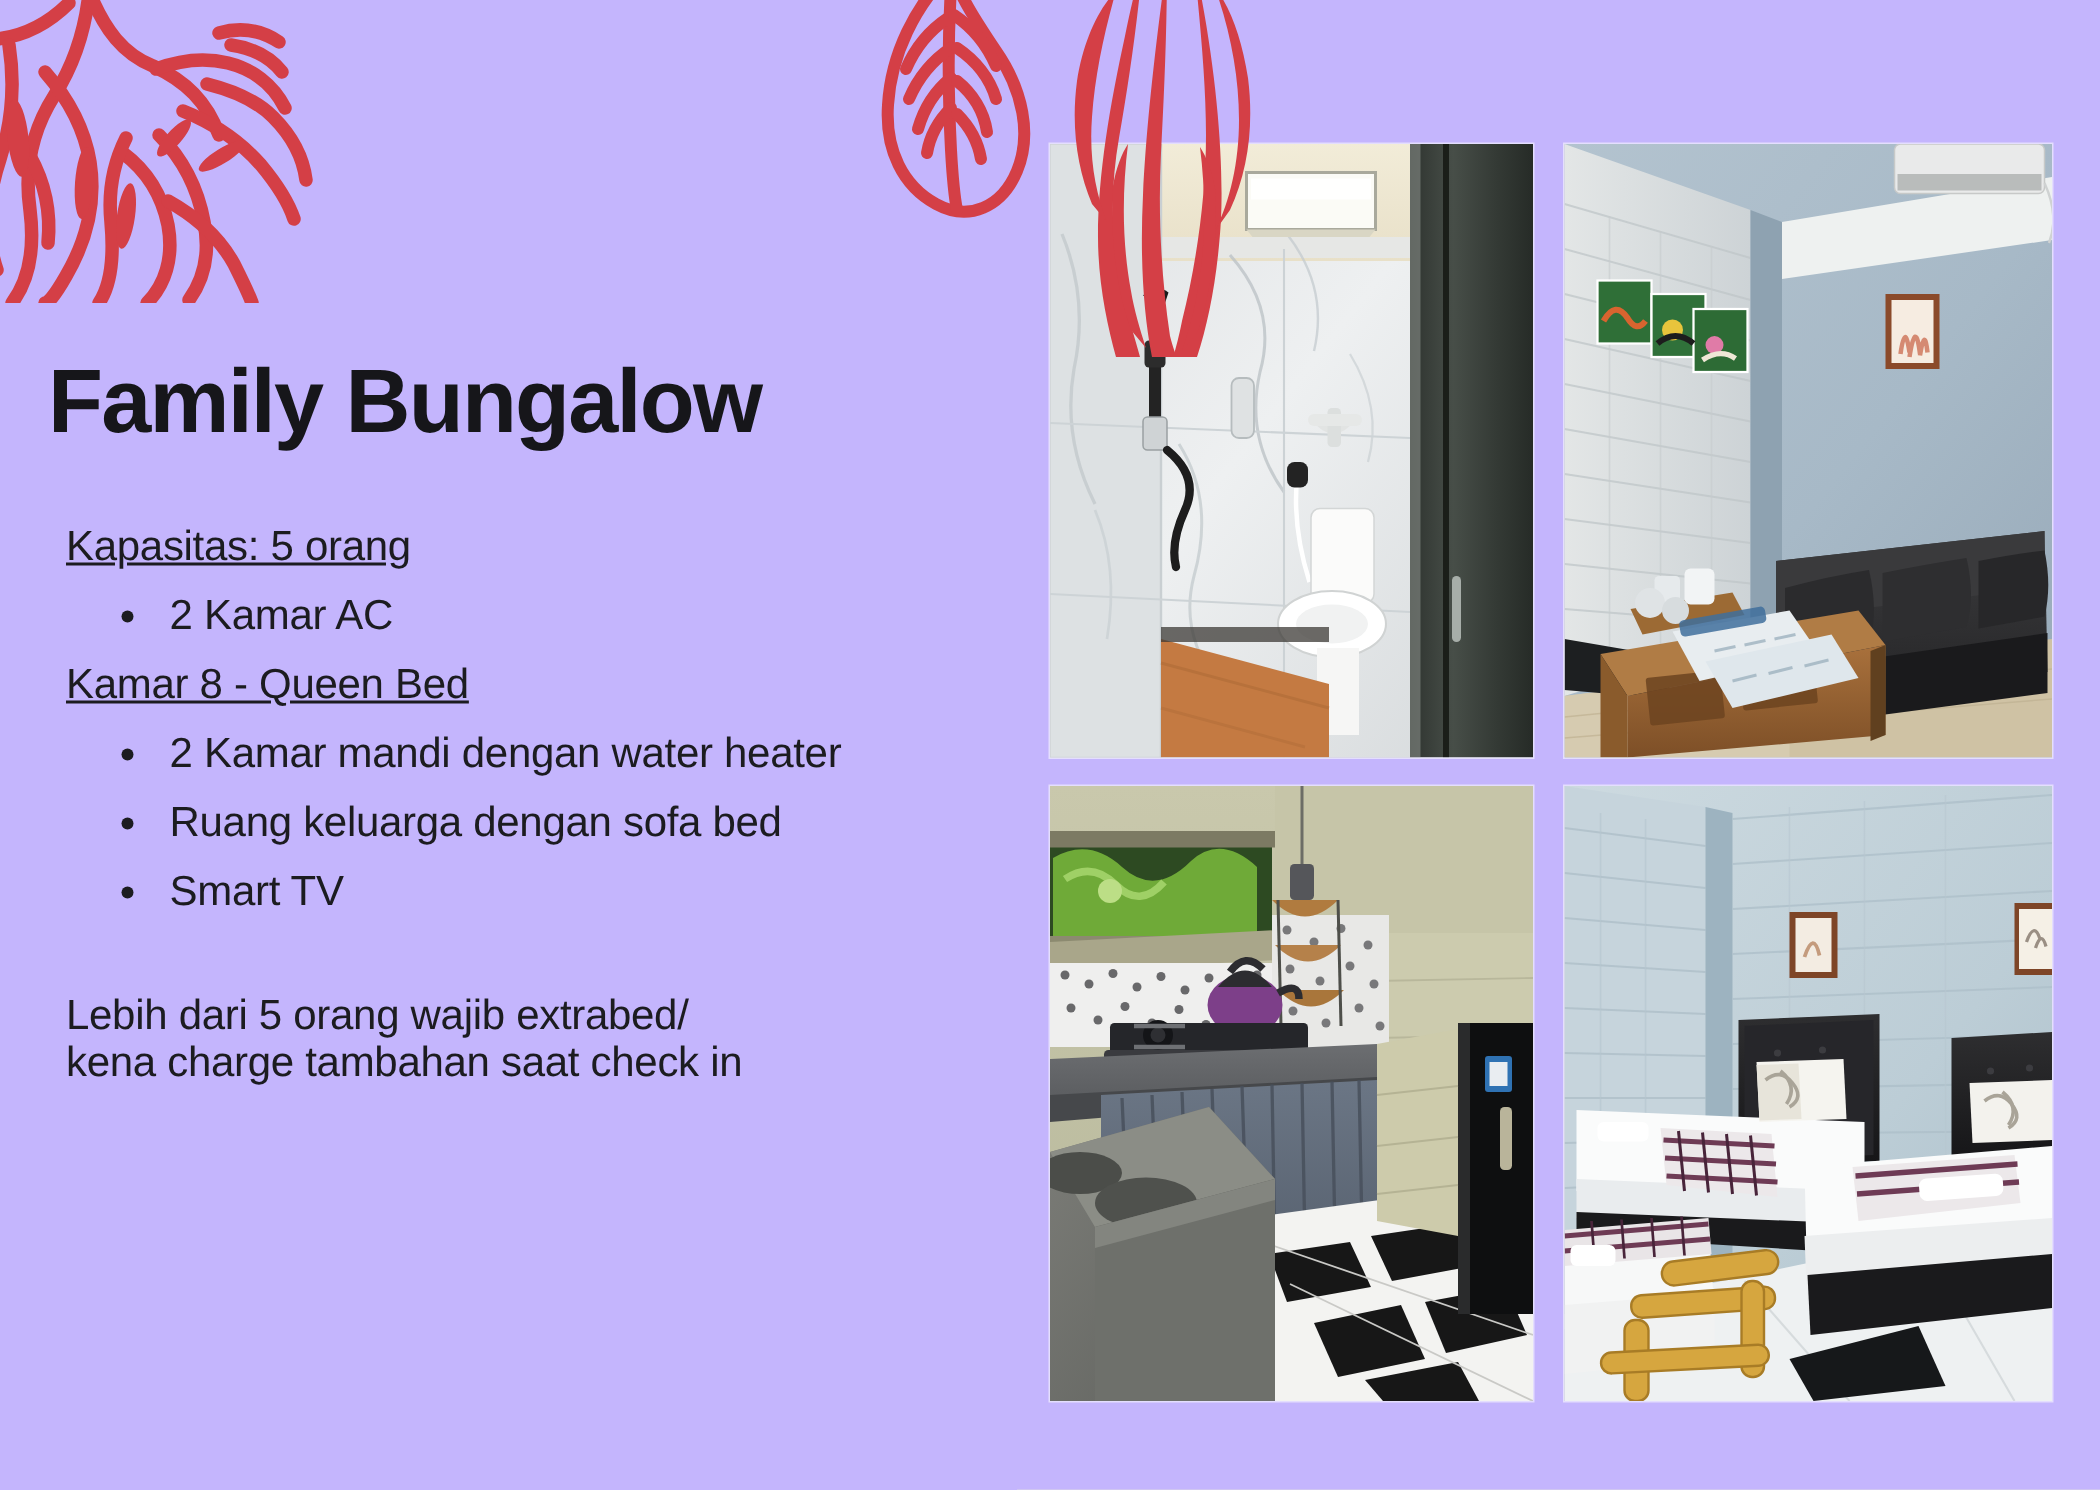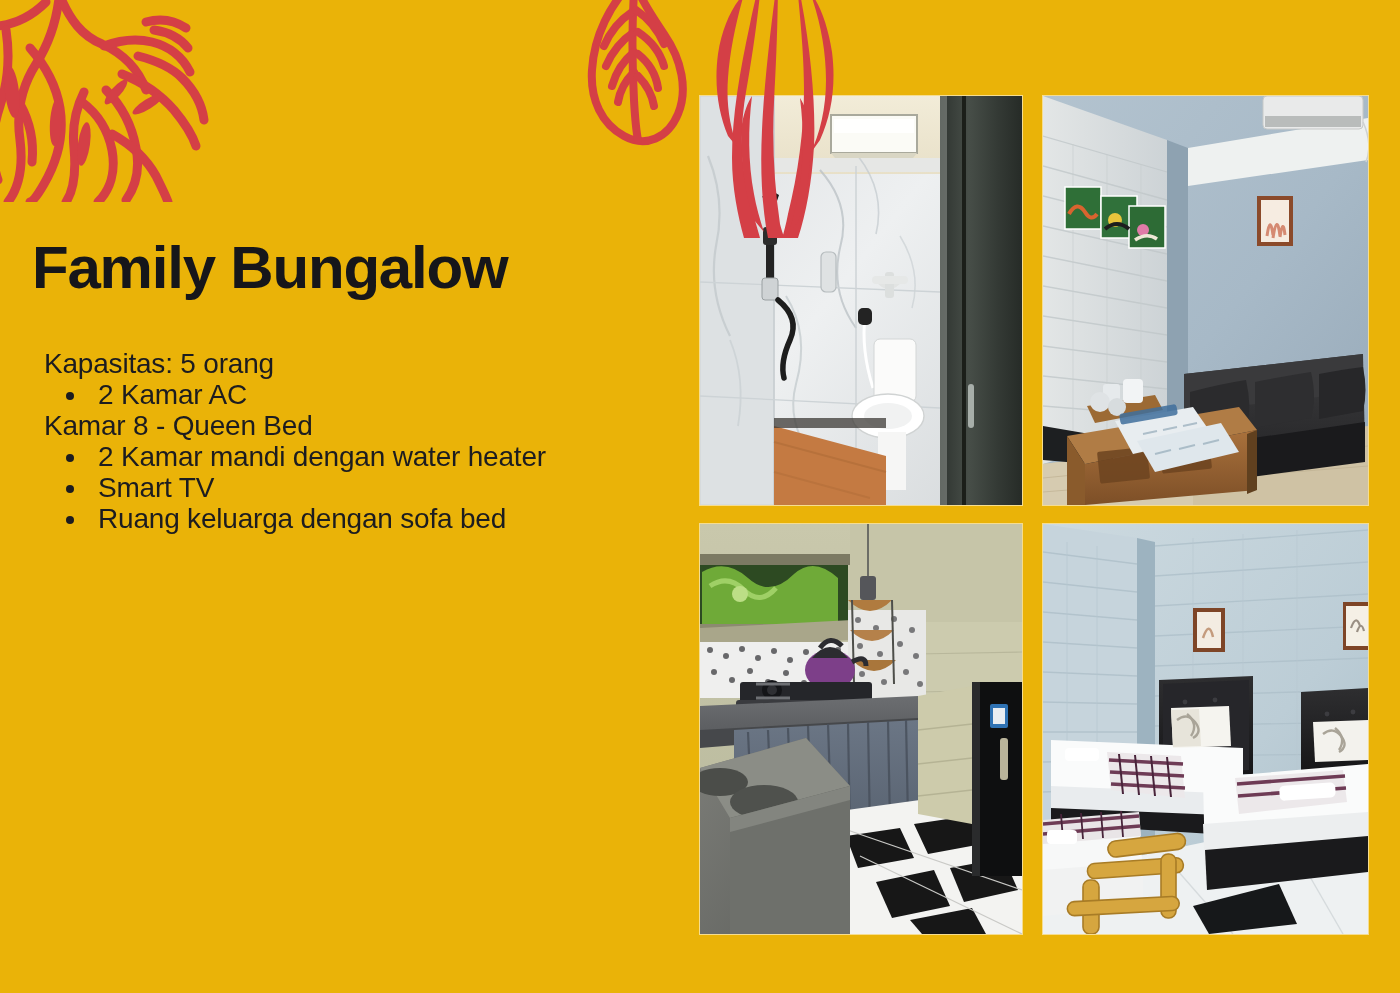--- a/index.html
+++ b/index.html
@@ -13,21 +13,21 @@
     font-family: "Liberation Sans", sans-serif;
     overflow: hidden;
     position: relative;
   }
 
   #slide {
     position: absolute;
     inset: 0;
     width: 1400px;
     height: 993px;
-    background: #eab308;
+    background: #c4b5fd;
     overflow: hidden;
   }
 
   
   .coral {
     position: absolute;
     pointer-events: none;
   }
   #coral-left {
     left: -14px;
@@ -79,30 +79,31 @@
     top: 348px;
     width: 640px;
     color: #1c1c20;
     font-size: 28px;
     line-height: 31px;
     letter-spacing: -0.2px;
   }
   .plain-line {
     margin: 0;
     white-space: nowrap;
+    text-decoration: underline;
   }
   ul.feature-list {
     margin: 0;
     padding: 0;
     list-style: none;
   }
   ul.feature-list li {
     position: relative;
     padding-left: 54px;
-    margin: 0;
+    margin: 15px;
   }
   ul.feature-list li .bullet-dot {
     position: absolute;
     left: 22px;
     top: 13px;
     width: 8px;
     height: 8px;
     border-radius: 50%;
     background: #1c1c20;
   }
@@ -696,27 +697,31 @@
 
       <p class="plain-line">Kamar 8 - Queen Bed</p>
 
       <ul class="feature-list">
         <li>
           <span class="bullet-dot"></span>
           <span>2 Kamar mandi dengan water heater</span>
         </li>
         <li>
           <span class="bullet-dot"></span>
-          <span>Smart TV</span>
+          <span>Ruang keluarga dengan sofa bed</span>
         </li>
         <li>
           <span class="bullet-dot"></span>
-          <span>Ruang keluarga dengan sofa bed</span>
+          <span>Smart TV</span>
         </li>
       </ul>
 
       <div class="gap-block"></div>
 
+      <p id="closing-note">
+        <span class="note-line">Lebih dari 5 orang wajib extrabed/</span>
+        <span class="note-line">kena charge tambahan saat check in</span>
+      </p>
 
     </div>
   </div>
 
 </div>
 
 </body></html>

